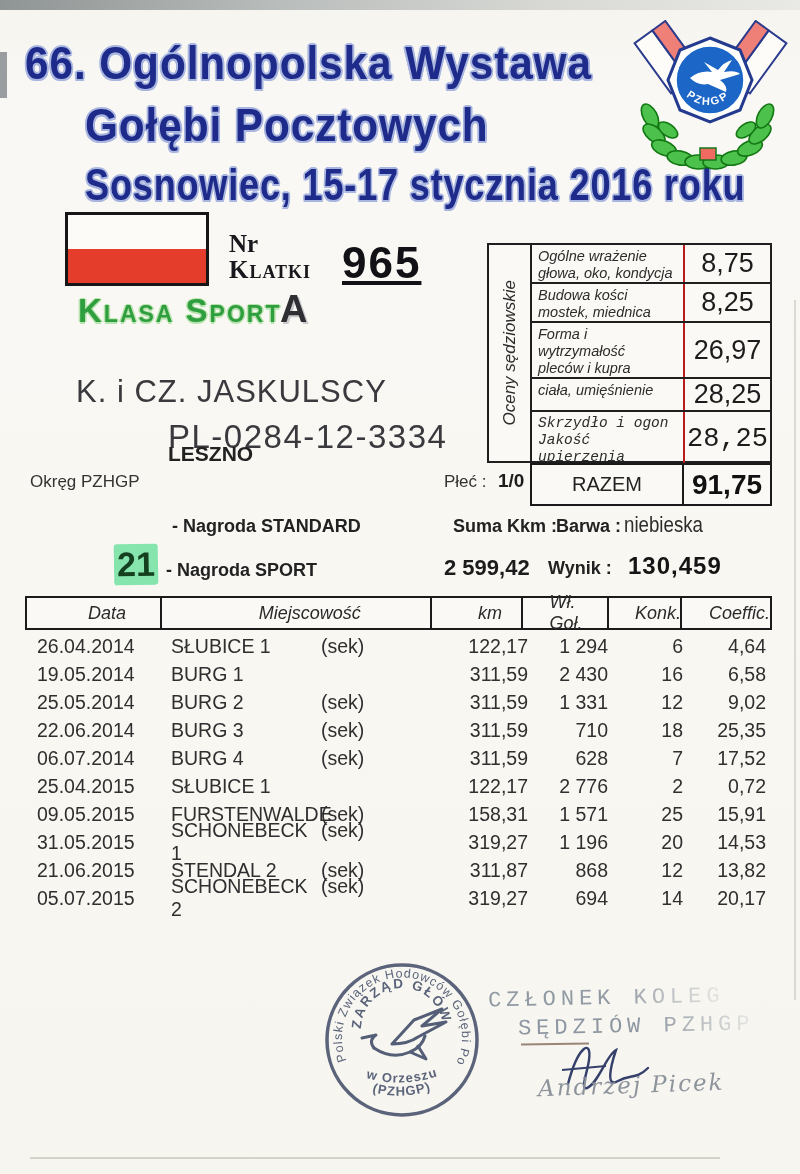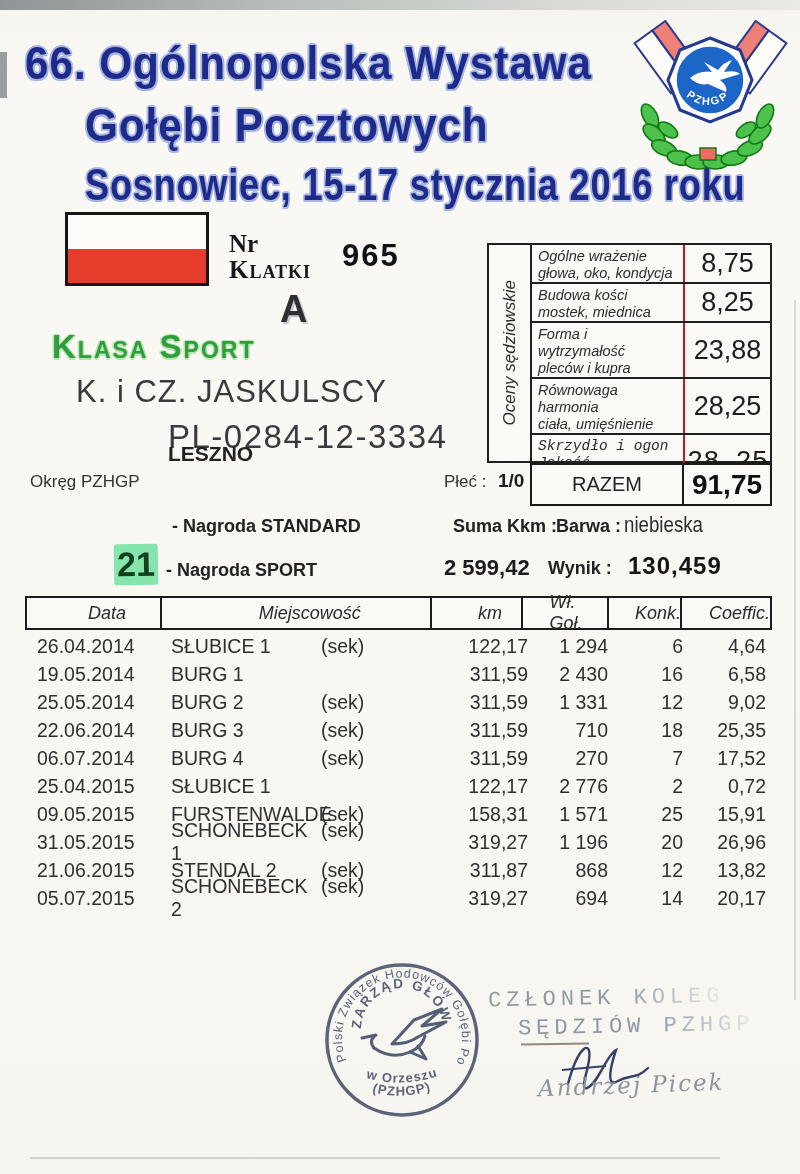--- a/index.html
+++ b/index.html
@@ -24,24 +24,24 @@
   .t2{left:85px;top:98px;font-size:46px;transform:scaleX(.92);}
   .t3{left:85px;top:160px;font-size:44px;transform:scaleX(.82);}
 
   
   .flag{left:65px;top:212px;width:138px;height:68px;border:3px solid #161616;}
   .flag .white{height:50%;background:#fcfbf7;}
   .flag .red{height:50%;background:#e53d2c;}
   .nrk{left:229px;top:231px;font-family:"Liberation Serif",serif;font-weight:bold;
        font-size:25px;line-height:26px;color:#17171c;}
   .nrk .sc{font-variant:small-caps;letter-spacing:1px;}
-  .cageno{left:342px;top:238px;font-size:31px;font-weight:bold;color:#121216;letter-spacing:2px;}
-  .klasa{left:52px;top:292px;font-size:33px;font-weight:bold;color:#2f9e3e;
+  .cageno{left:342px;top:238px;font-size:44px;font-weight:bold;color:#121216;letter-spacing:2px;text-decoration:underline;}
+  .klasa{left:78px;top:292px;font-size:33px;font-weight:bold;color:#2f9e3e;
          font-variant:small-caps;letter-spacing:2px;
-         text-shadow:1.5px 0 0 #b9e3ae,-1.5px 0 0 #b9e3ae,0 1.5px 0 #b9e3ae,0 -1.5px 0 #b9e3ae;margin-top:36px;}
+         text-shadow:1.5px 0 0 #b9e3ae,-1.5px 0 0 #b9e3ae,0 1.5px 0 #b9e3ae,0 -1.5px 0 #b9e3ae;}
   .klasa-val{left:280px;top:288px;font-size:38px;font-weight:bold;color:#2e2e33;
              text-shadow:2px 2px 0 #c9c9cc;}
 
   
   .owner{left:30px;top:374px;font-size:31px;color:#3a3a3e;letter-spacing:1px;margin-left:46px;}
   .ring{left:168px;top:418px;font-size:33px;color:#3a3a3e;letter-spacing:1.5px;}
   .okreg-lab{left:30px;top:472px;font-size:17px;color:#333;}
   .okreg-val{left:168px;top:442px;font-size:21px;font-weight:bold;color:#222;}
   .plec-lab{left:444px;top:472px;font-size:17px;color:#333;}
   .plec-val{left:498px;top:470px;font-size:19px;font-weight:bold;color:#1c1c1c;}
@@ -202,26 +202,25 @@
       <div>mostek, miednica</div>
     </div>
     <div class="jscore">8,25</div>
   </div>
 
   <div class="jrow">
     <div class="jlabel">
       <div>Forma i wytrzymałość</div>
       <div>pleców i kupra</div>
     </div>
-    <div class="jscore">23,88</div>
+    <div class="jscore">26,97</div>
   </div>
 
   <div class="jrow">
     <div class="jlabel">
-      <div>Równowaga harmonia</div>
       <div>ciała, umięśnienie</div>
     </div>
     <div class="jscore">28,25</div>
   </div>
 
   <div class="jrow">
     <div class="jlabel">
       <div>Skrzydło i ogon</div>
       <div>Jakość upierzenia</div>
     </div>
@@ -301,21 +300,21 @@
     <div class="c c-coeff">25,35</div>
   </div>
 
   <div class="trow">
     <div class="c c-date">06.07.2014</div>
     <div class="c c-place">
       <span class="pname">BURG 4</span>
       <span class="sek">(sek)</span>
     </div>
     <div class="c c-km">311,59</div>
-    <div class="c c-wl">270</div>
+    <div class="c c-wl">628</div>
     <div class="c c-konk">7</div>
     <div class="c c-coeff">17,52</div>
   </div>
 
   <div class="trow">
     <div class="c c-date">25.04.2015</div>
     <div class="c c-place">
       <span class="pname">SŁUBICE 1</span>
       <span class="sek"></span>
     </div>
@@ -339,21 +338,21 @@
 
   <div class="trow">
     <div class="c c-date">31.05.2015</div>
     <div class="c c-place">
       <span class="pname">SCHONEBECK 1</span>
       <span class="sek">(sek)</span>
     </div>
     <div class="c c-km">319,27</div>
     <div class="c c-wl">1 196</div>
     <div class="c c-konk">20</div>
-    <div class="c c-coeff">26,96</div>
+    <div class="c c-coeff">14,53</div>
   </div>
 
   <div class="trow">
     <div class="c c-date">21.06.2015</div>
     <div class="c c-place">
       <span class="pname">STENDAL 2</span>
       <span class="sek">(sek)</span>
     </div>
     <div class="c c-km">311,87</div>
     <div class="c c-wl">868</div>

